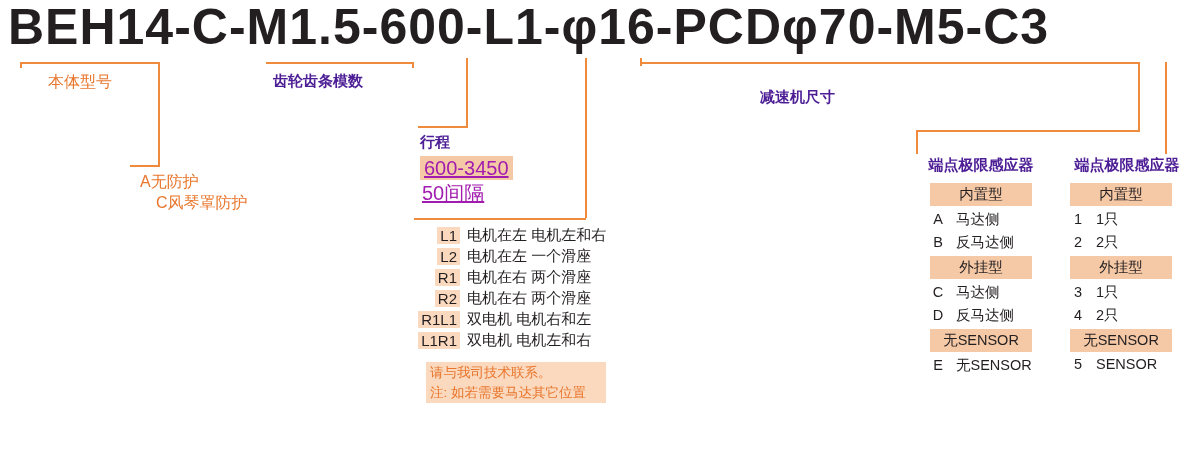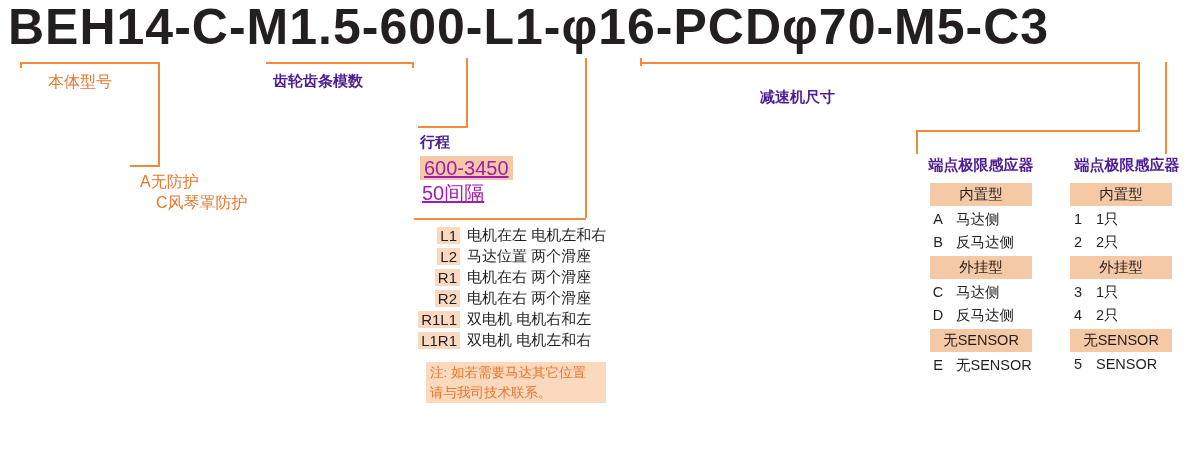--- a/index.html
+++ b/index.html
@@ -100,42 +100,42 @@
 </div>
 
 <div class="abs" style="left:418px; top:226px;">
   <div id="mp-rows">
       <div class="mp-row">
         <div class="mp-code"><span class="hl">L1</span></div>
         <div class="mp-desc">电机在左 电机左和右</div>
       </div>
       <div class="mp-row">
         <div class="mp-code"><span class="hl">L2</span></div>
-        <div class="mp-desc">马达位置 两个滑座</div>
+        <div class="mp-desc">电机在左 一个滑座</div>
       </div>
       <div class="mp-row">
         <div class="mp-code"><span class="hl">R1</span></div>
         <div class="mp-desc">电机在右 两个滑座</div>
       </div>
       <div class="mp-row">
         <div class="mp-code"><span class="hl">R2</span></div>
         <div class="mp-desc">电机在右 两个滑座</div>
       </div>
       <div class="mp-row">
         <div class="mp-code"><span class="hl">R1L1</span></div>
         <div class="mp-desc">双电机 电机右和左</div>
       </div>
       <div class="mp-row">
         <div class="mp-code"><span class="hl">L1R1</span></div>
         <div class="mp-desc">双电机 电机左和右</div>
       </div>
     </div>
   <div class="note" style="margin-top:12px; margin-left:8px;">
+    <div>请与我司技术联系。</div>
     <div>注: 如若需要马达其它位置</div>
-    <div>请与我司技术联系。</div>
   </div>
 </div>
 
 <div class="abs" style="left:916px; top:156px;">
   <div class="hd-dark" style="text-align:center; width:130px;">端点极限感应器</div>
   <div id="sensor-left-groups" style="margin-top:8px; margin-left:14px;">
       <div class="sec-hd">内置型</div>
       <div class="s-row">
         <div class="s-code">A</div>
         <div class="s-desc">马达侧</div>

